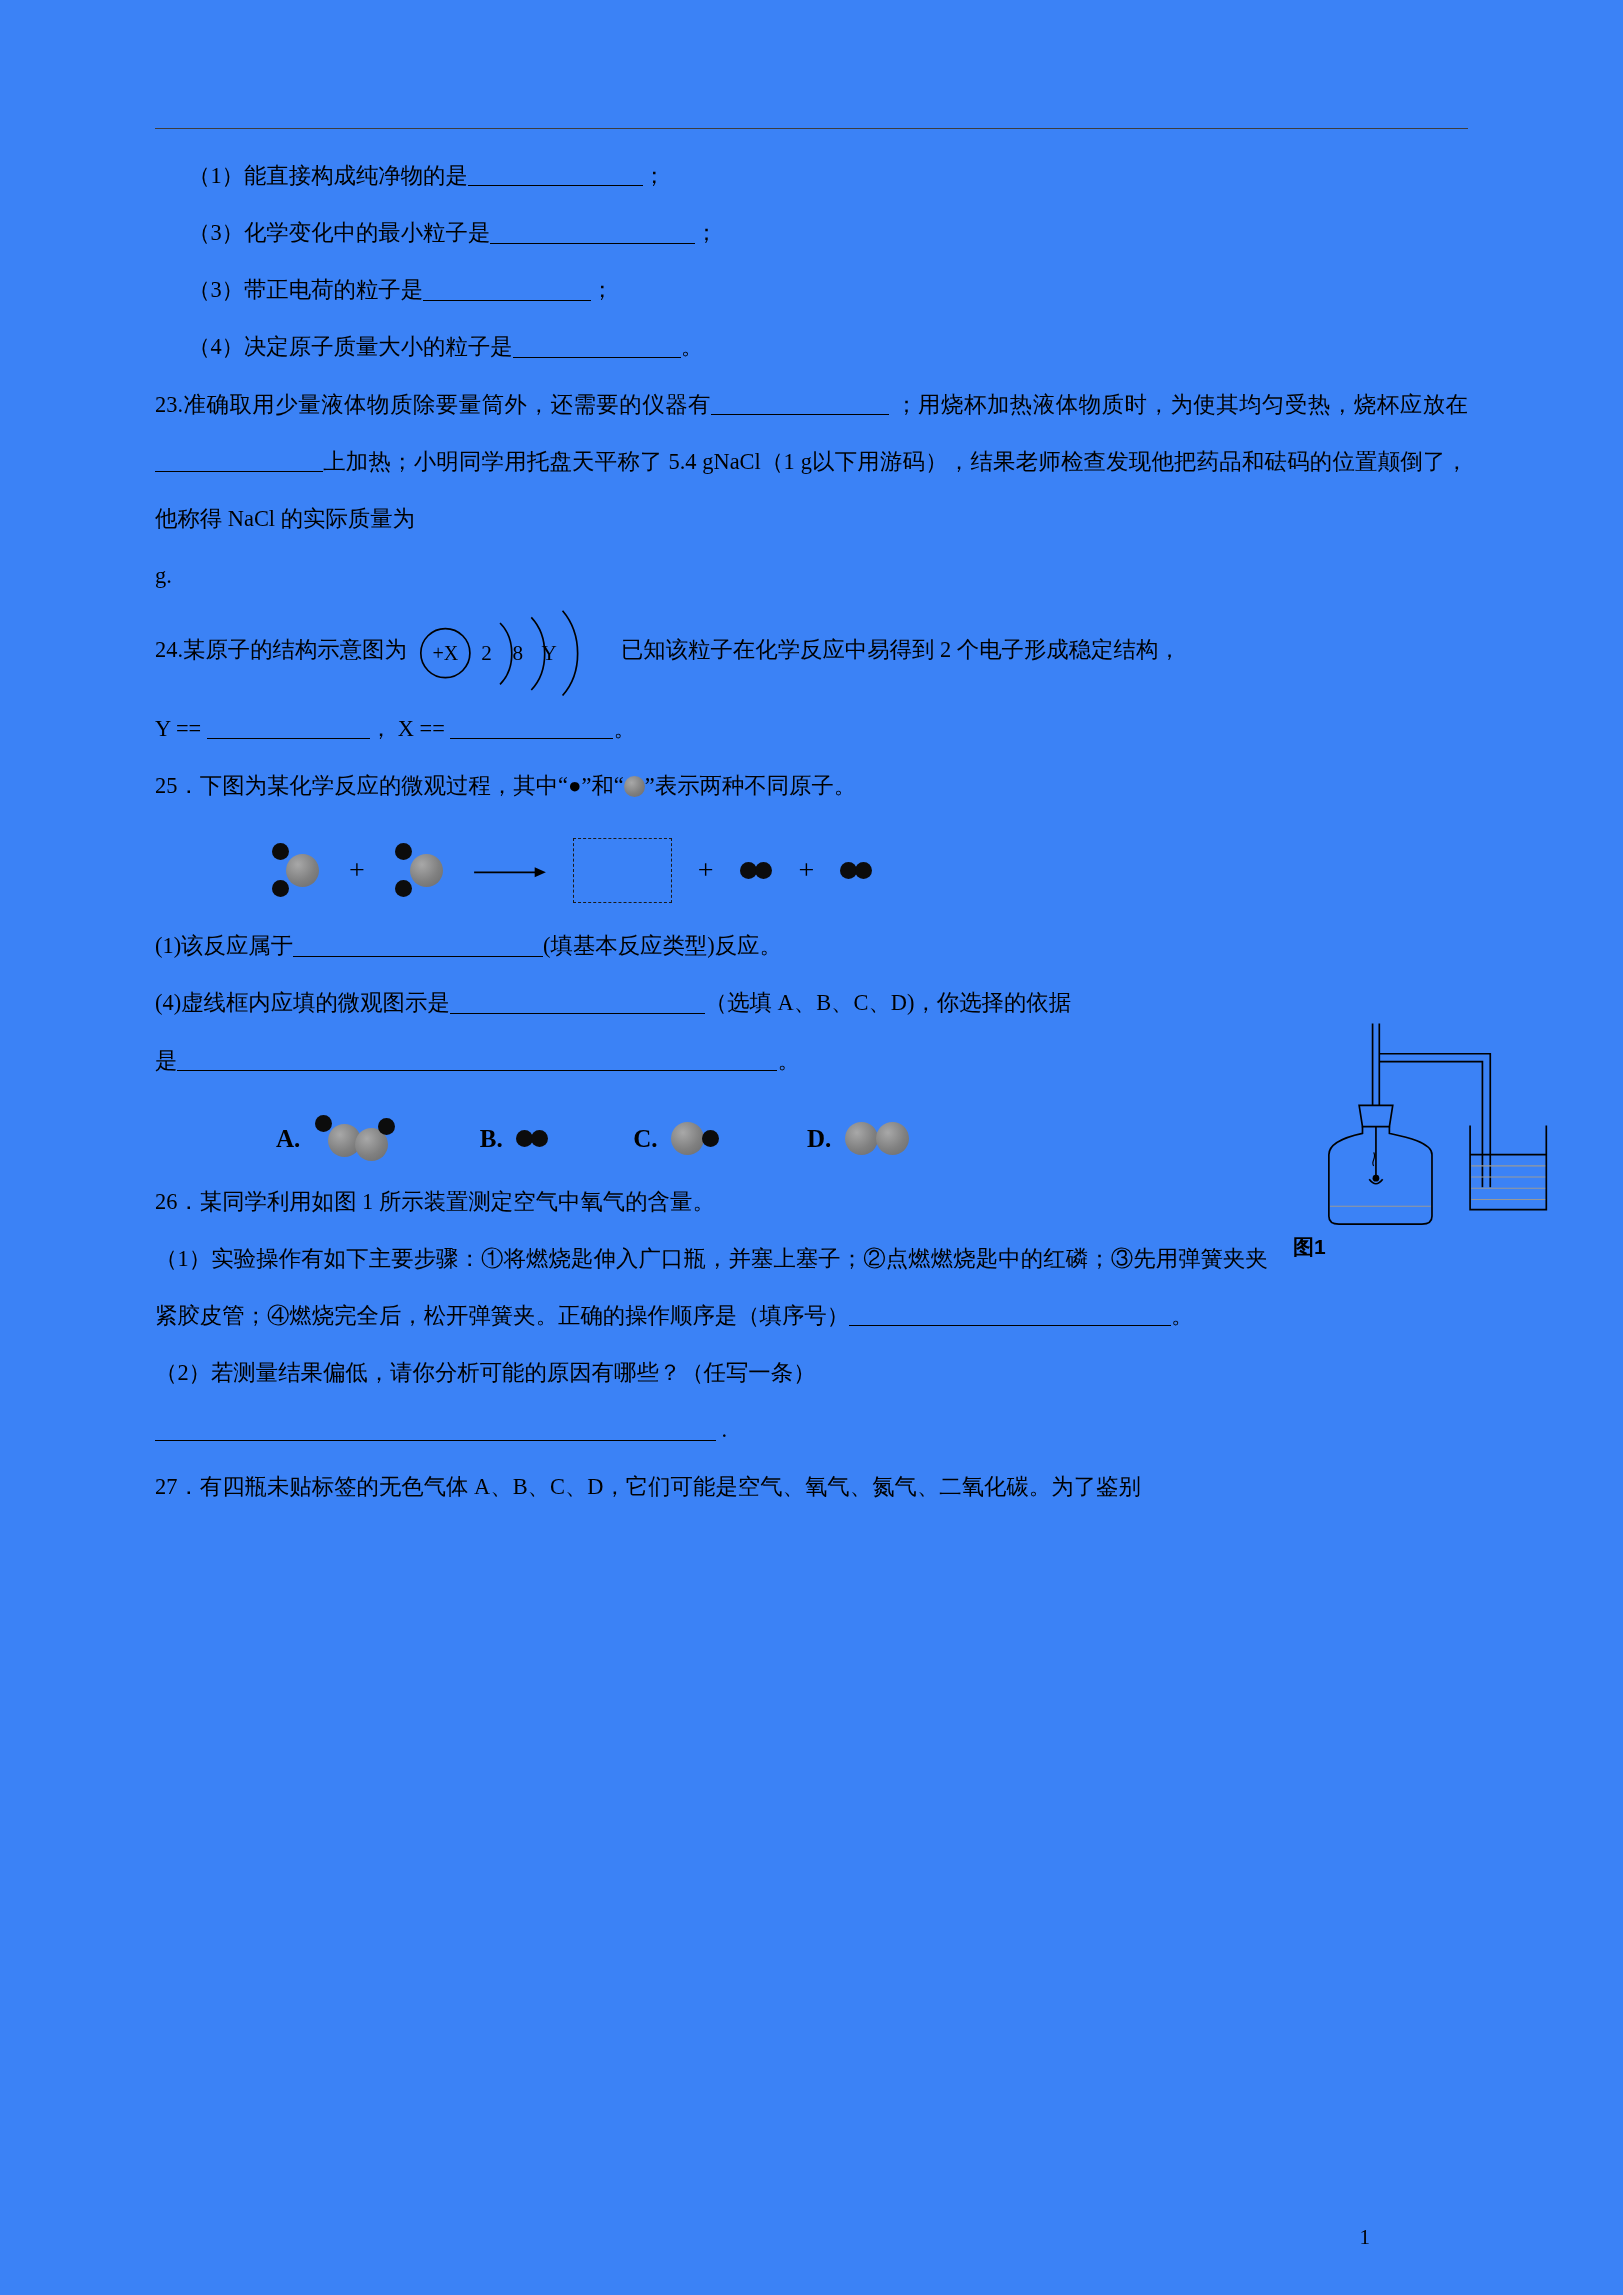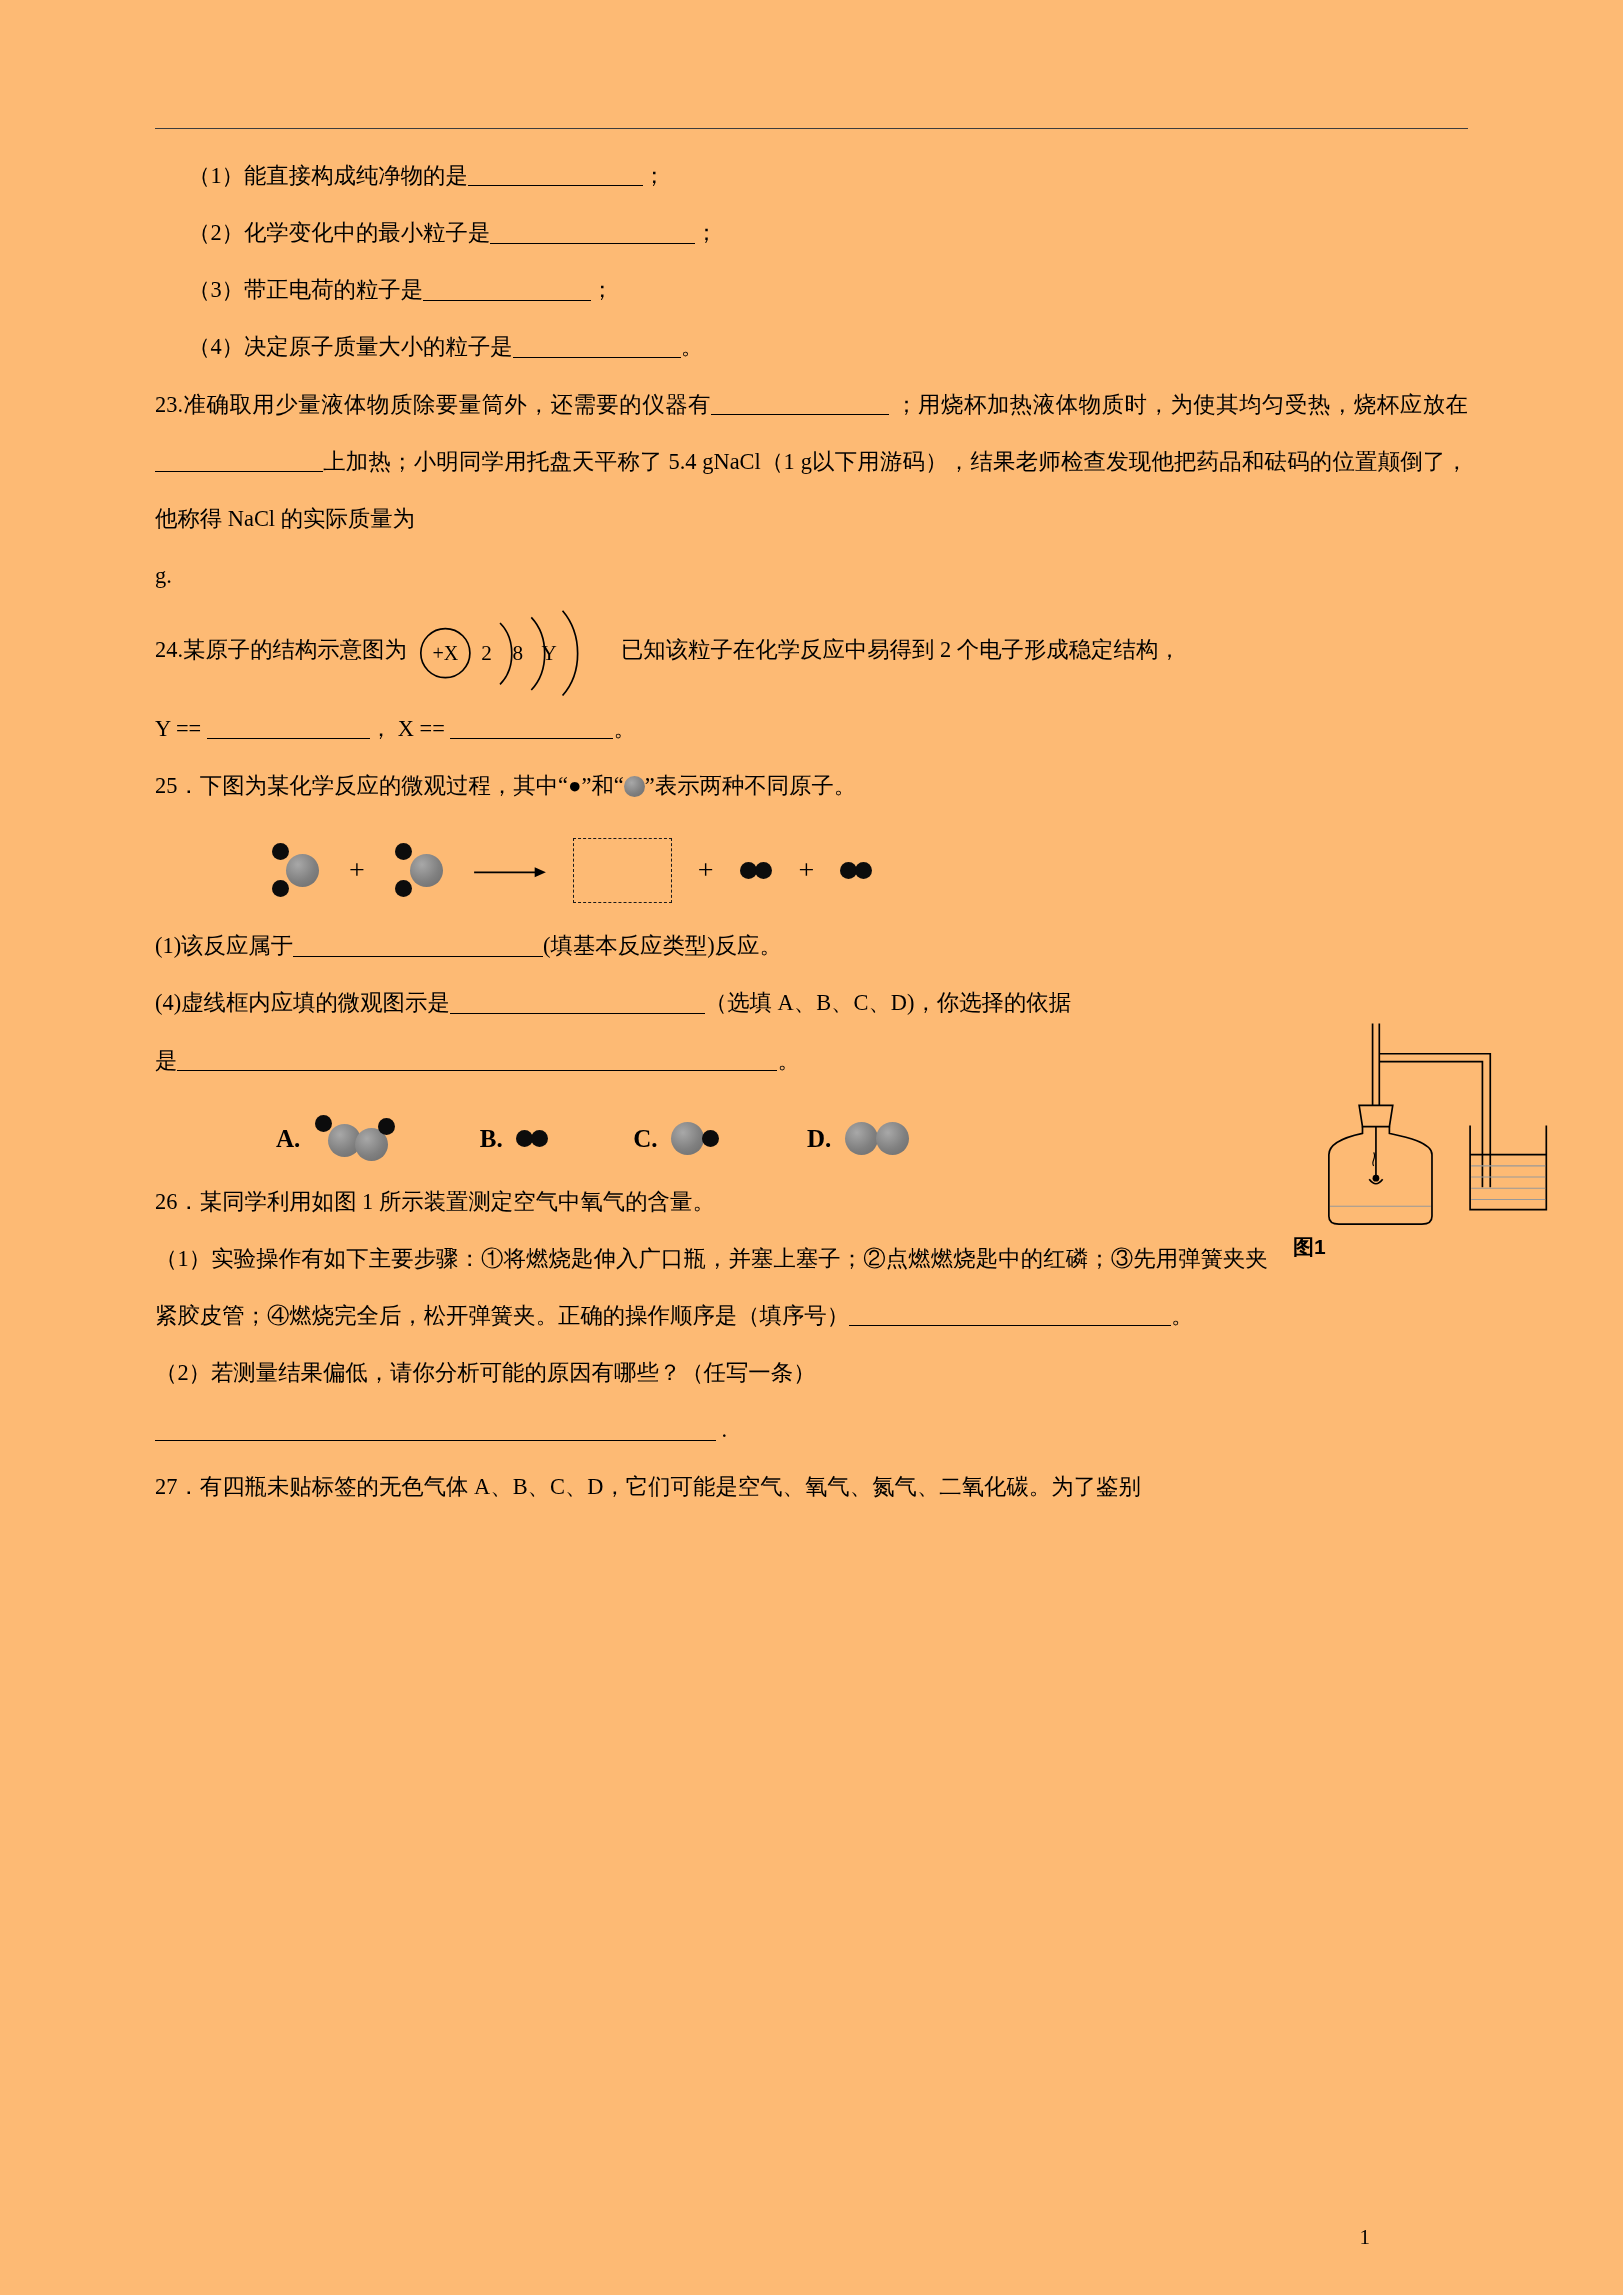--- a/index.html
+++ b/index.html
@@ -1,17 +1,17 @@
 <!DOCTYPE html>
 <html style="font-size:9px"><head>
 <meta charset="utf-8">
 <style>
   *{box-sizing:border-box}
   html,body{margin:0;padding:0;background:#ffffff}
-  .page{width:1623px;min-height:2295px;background:#fdba74;position:relative;
+  .page{width:1623px;min-height:2295px;background:#3b82f6;position:relative;
         font-family:"Liberation Serif","DejaVu Serif",serif;color:#000;font-size:22.4px}
   .rule{position:absolute;top:128px;left:155px;right:155px;border-top:1.7px solid #3d3d3d}
   .content{padding:147px 155px 213px 155px}
   .content p{margin:0;line-height:2.55;text-align:justify}
   .sub{padding-left:33px;margin:4.5px 0}
   .blank{display:inline-block;border-bottom:1.7px solid #000;height:20px;vertical-align:-3.4px}
   .mt40{margin-top:22.4px}
   .mt90{margin-top:50px}
   
   .atom-g{width:33px;height:33px;border-radius:50%;
@@ -54,21 +54,21 @@
   svg text{font-family:"Liberation Serif",serif;fill:#000}
 </style>
 </head>
 <body>
 
 <div class="page">
   <div class="rule"></div>
   <div class="content">
 
     <p class="sub"><span>（1）能直接构成纯净物的是</span><span class="blank" style="width:175px"></span><span>；</span></p>
-    <p class="sub"><span>（2）化学变化中的最小粒子是</span><span class="blank" style="width:205px"></span><span>；</span></p>
+    <p class="sub"><span>（3）化学变化中的最小粒子是</span><span class="blank" style="width:205px"></span><span>；</span></p>
     <p class="sub"><span>（3）带正电荷的粒子是</span><span class="blank" style="width:168px"></span><span>；</span></p>
     <p class="sub"><span>（4）决定原子质量大小的粒子是</span><span class="blank" style="width:168px"></span><span>。</span></p>
 
     <p class="mt40"><span>23.准确取用少量液体物质除要量筒外，还需要的仪器有</span><span class="blank" style="width:178px"></span><span> ；用烧杯加热液体物质时，为使其均匀受热，烧杯应放在</span><span class="blank" style="width:168px"></span><span>上加热；小明同学用托盘天平称了 5.4 gNaCl（1 g以下用游码），结果老师检查发现他把药品和砝码的位置颠倒了，他称得 NaCl 的实际质量为</span></p>
     <p><span>g.</span></p>
 
     <p class="mt40">
       <span>24.某原子的结构示意图为</span><span class="atom-diagram"><svg width="196" height="96" viewBox="0 0 350 172" style="font-size:40px">
             <circle cx="52" cy="88" r="44" fill="none" stroke="#000" stroke-width="3"></circle>
             <text x="52" y="101" text-anchor="middle" font-size="36">+X</text>

